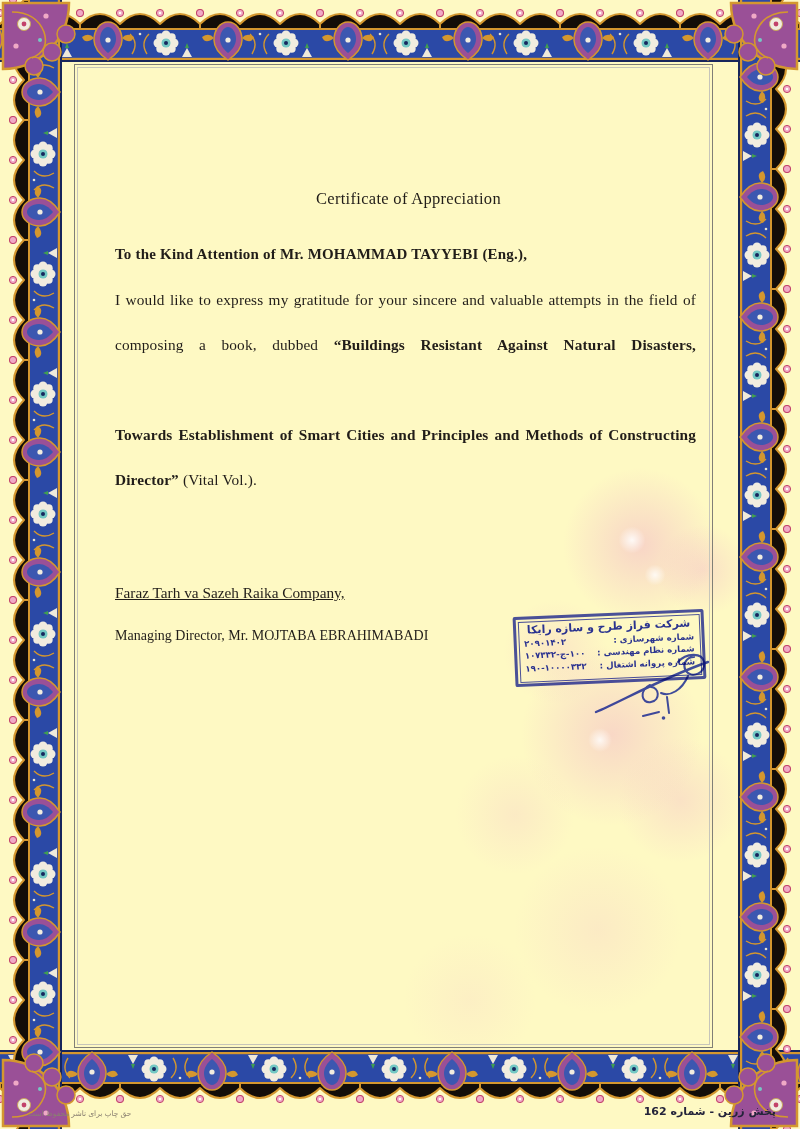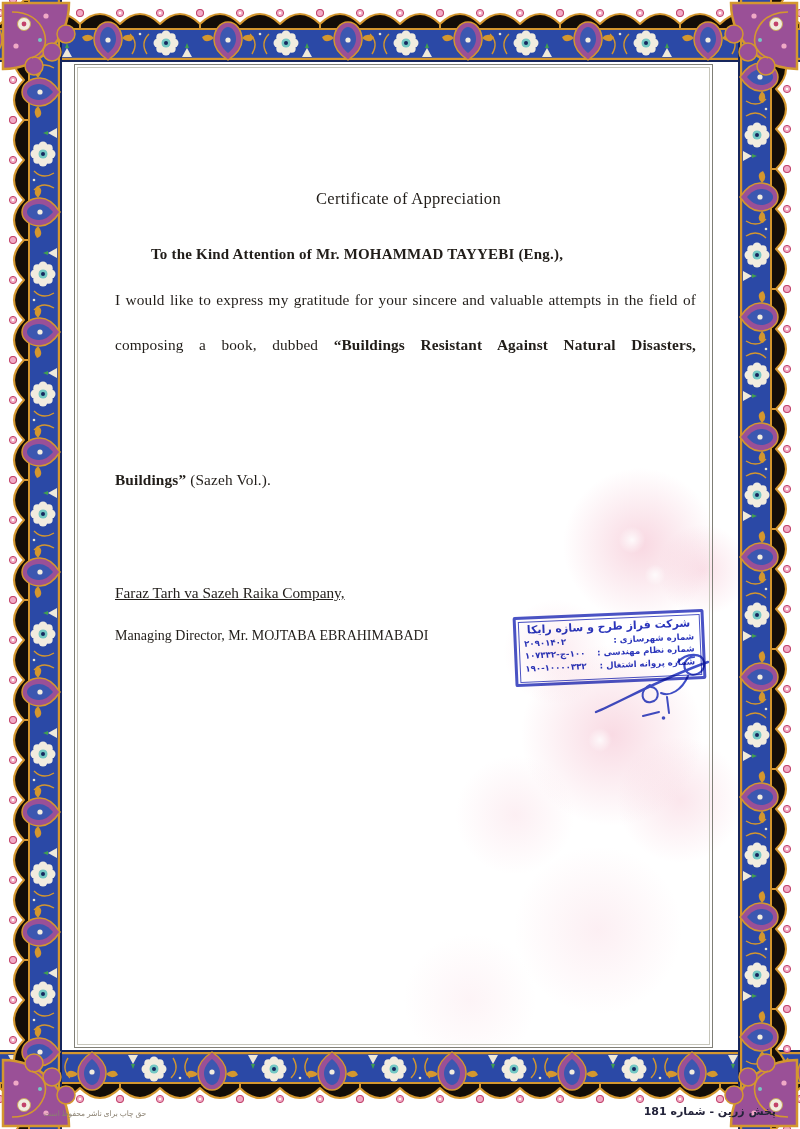--- a/index.html
+++ b/index.html
@@ -1,16 +1,16 @@
 <!DOCTYPE html>
 <html><head>
 <meta charset="utf-8">
 <style>
   html,body{margin:0;padding:0;background:#e8e5de;}
-  .page{position:relative;width:800px;height:1129px;background:#ffffff;overflow:hidden;
+  .page{position:relative;width:800px;height:1129px;background:#fef9c3;overflow:hidden;
         font-family:"Liberation Serif", serif;color:#211d19;}
 
   
   .watermark{position:absolute;inset:0;z-index:1;background:
     radial-gradient(18px at 632px 540px, rgba(255,255,255,.85), rgba(255,255,255,0) 75%),
     radial-gradient(14px at 655px 575px, rgba(255,255,255,.8), rgba(255,255,255,0) 75%),
     radial-gradient(16px at 600px 740px, rgba(255,255,255,.8), rgba(255,255,255,0) 75%),
     radial-gradient(110px at 640px 545px, rgba(243,183,201,.55), rgba(243,183,201,0) 70%),
     radial-gradient(65px  at 703px 570px, rgba(243,183,201,.40), rgba(243,183,201,0) 70%),
     radial-gradient(130px at 612px 735px, rgba(243,183,201,.50), rgba(243,183,201,0) 70%),
@@ -22,21 +22,21 @@
 
   .border-svg{position:absolute;inset:0;z-index:2;}
 
   
   .frame{position:absolute;left:74px;top:64px;width:637px;height:982px;z-index:3;
          border:1.4px solid #807f77;}
   .frame::after{content:"";position:absolute;inset:2px;border:1px solid #c6c5ba;}
 
   .content{position:absolute;inset:0;z-index:4;}
   .title{position:absolute;left:316px;top:189px;font-size:16.5px;letter-spacing:.3px;}
-  .salutation{position:absolute;left:115px;top:246px;font-size:15px;font-weight:bold;letter-spacing:.2px;margin-left:36px;}
+  .salutation{position:absolute;left:115px;top:246px;font-size:15px;font-weight:bold;letter-spacing:.2px;}
   .pline{position:absolute;left:115px;width:581px;font-size:15.3px;line-height:20px;
          text-align:justify;text-align-last:justify;letter-spacing:.15px;}
   .pline.last{text-align-last:left;}
   .b{font-weight:bold;}
   .closing{position:absolute;left:115px;top:511px;font-size:15.3px;}
   .company{position:absolute;left:115px;top:584px;font-size:15.3px;text-decoration:underline;}
   .signatory{position:absolute;left:115px;top:628px;font-size:14px;}
 
   
   .stamp{position:absolute;left:514px;top:613px;width:182px;height:61px;z-index:5;
@@ -45,22 +45,22 @@
   .stamp-inner{border:1.6px solid rgba(42,53,187,.85);height:100%;box-sizing:border-box;
          padding:1px 5px 0 5px;color:#2a35bb;font-family:"DejaVu Sans",sans-serif;
          font-weight:bold;direction:rtl;}
   .stamp-header{font-size:11px;line-height:14px;text-align:center;white-space:nowrap;}
   .stamp-row{display:flex;justify-content:space-between;font-size:8.6px;line-height:12.5px;white-space:nowrap;}
 
   .signature-svg{position:absolute;left:590px;top:650px;z-index:6;mix-blend-mode:multiply;}
 
   .footer-right{position:absolute;right:24px;top:1105px;z-index:4;direction:rtl;
          font-family:"DejaVu Sans",sans-serif;font-size:11px;font-weight:bold;color:#23233a;}
-  .footer-left{position:absolute;left:44px;top:1109px;z-index:4;direction:rtl;
-         font-family:Liberation Serif, serif;font-size:7.5px;color:#8a8071;}
+  .footer-left{position:absolute;left:28px;top:1109px;z-index:4;direction:rtl;
+         font-family:Liberation Sans, sans-serif;font-size:7.5px;color:#8a8071;}
 </style>
 </head>
 <body>
 
 <div class="page">
 
   <div class="watermark"></div>
 
   <svg class="border-svg" width="800" height="1129" viewBox="0 0 800 1129" aria-hidden="true">
     <defs>
@@ -145,22 +145,25 @@
     <div class="title">Certificate of Appreciation</div>
 
     <div class="salutation">To the Kind Attention of Mr. MOHAMMAD TAYYEBI (Eng.),</div>
 
     <div class="pline" style="top:290px">
       <span>I would like to express my gratitude for your sincere and valuable attempts in the field of</span>
     </div>
     <div class="pline" style="top:335px">
       <span>composing a book, dubbed </span><span class="b">“Buildings Resistant Against Natural Disasters,</span>
     </div>
+    <div class="pline" style="top:425px">
+      <span class="b">Towards Establishment of Smart Cities and Principles and Methods of Constructing</span>
+    </div>
     <div class="pline last" style="top:470px">
-      <span class="b">Buildings”</span><span> (Sazeh Vol.).</span>
+      <span class="b">Director”</span><span> (Vital Vol.).</span>
     </div>
 
 
     <div class="company">Faraz Tarh va Sazeh Raika Company,</div>
     <div class="signatory">Managing Director, Mr. MOJTABA EBRAHIMABADI</div>
   </div>
 
   <div class="stamp">
     <div class="stamp-inner">
       <div class="stamp-header">شرکت فراز طرح و سازه رایکا</div>
@@ -184,16 +187,16 @@
       <path d="M6,62 C30,52 72,28 118,12"></path>
       <path d="M88,12 C96,3 112,2 114,12 C116,23 102,29 96,21 C92,15 96,7 104,7" stroke-width="2.2"></path>
       <path d="M98,26 C92,40 80,47 71,43" stroke-width="2"></path>
       <path d="M60,35 C49,40 51,54 61,52 C71,50 69,37 61,37" stroke-width="2"></path>
       <path d="M77,47 L79,63" stroke-width="2"></path>
       <path d="M53,66 L69,62" stroke-width="2"></path>
     </g>
     <circle cx="73.5" cy="68" r="1.8" fill="#2b3cc2" opacity="0.9"></circle>
   </svg>
 
-  <div class="footer-right">پخش زرین - شماره 181</div>
+  <div class="footer-right">پخش زرین - شماره 162</div>
   <div class="footer-left">حق چاپ برای ناشر محفوظ است</div>
 
 </div>
 
 </body></html>

